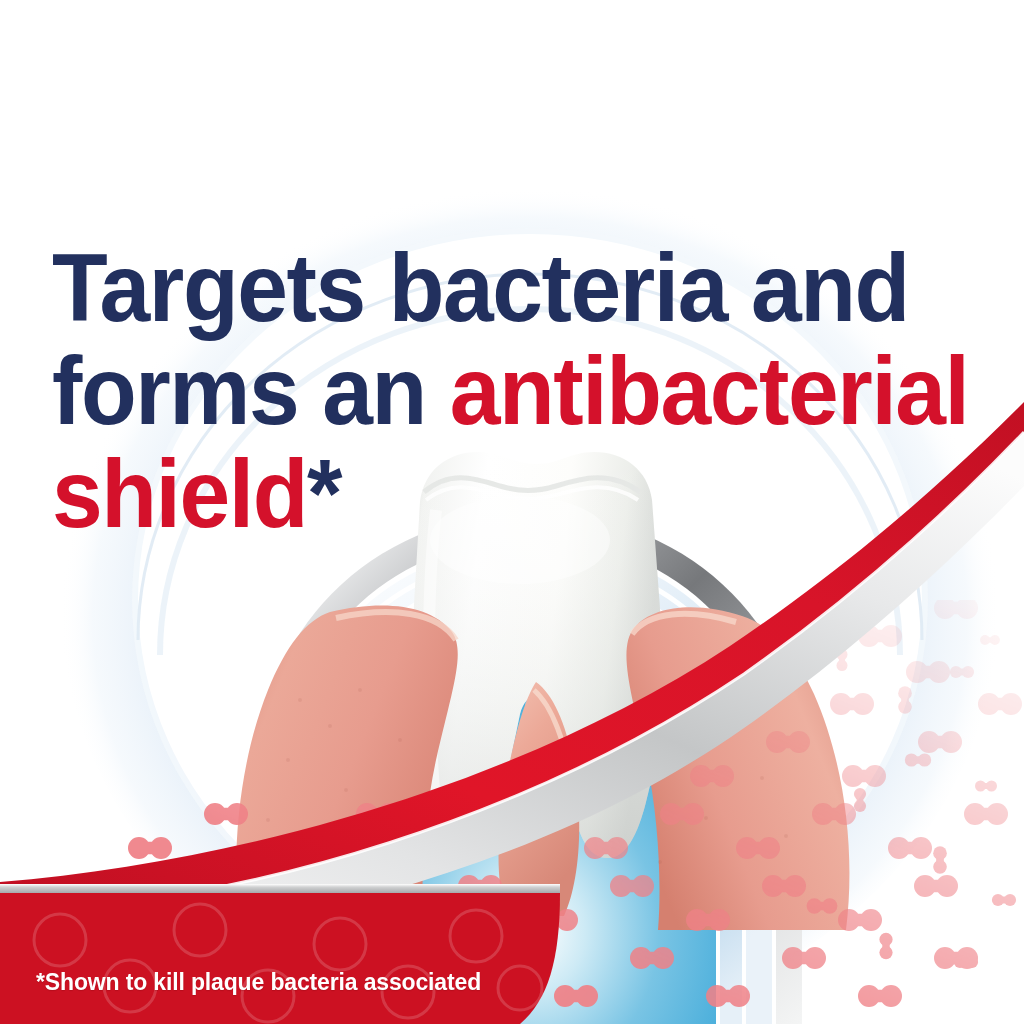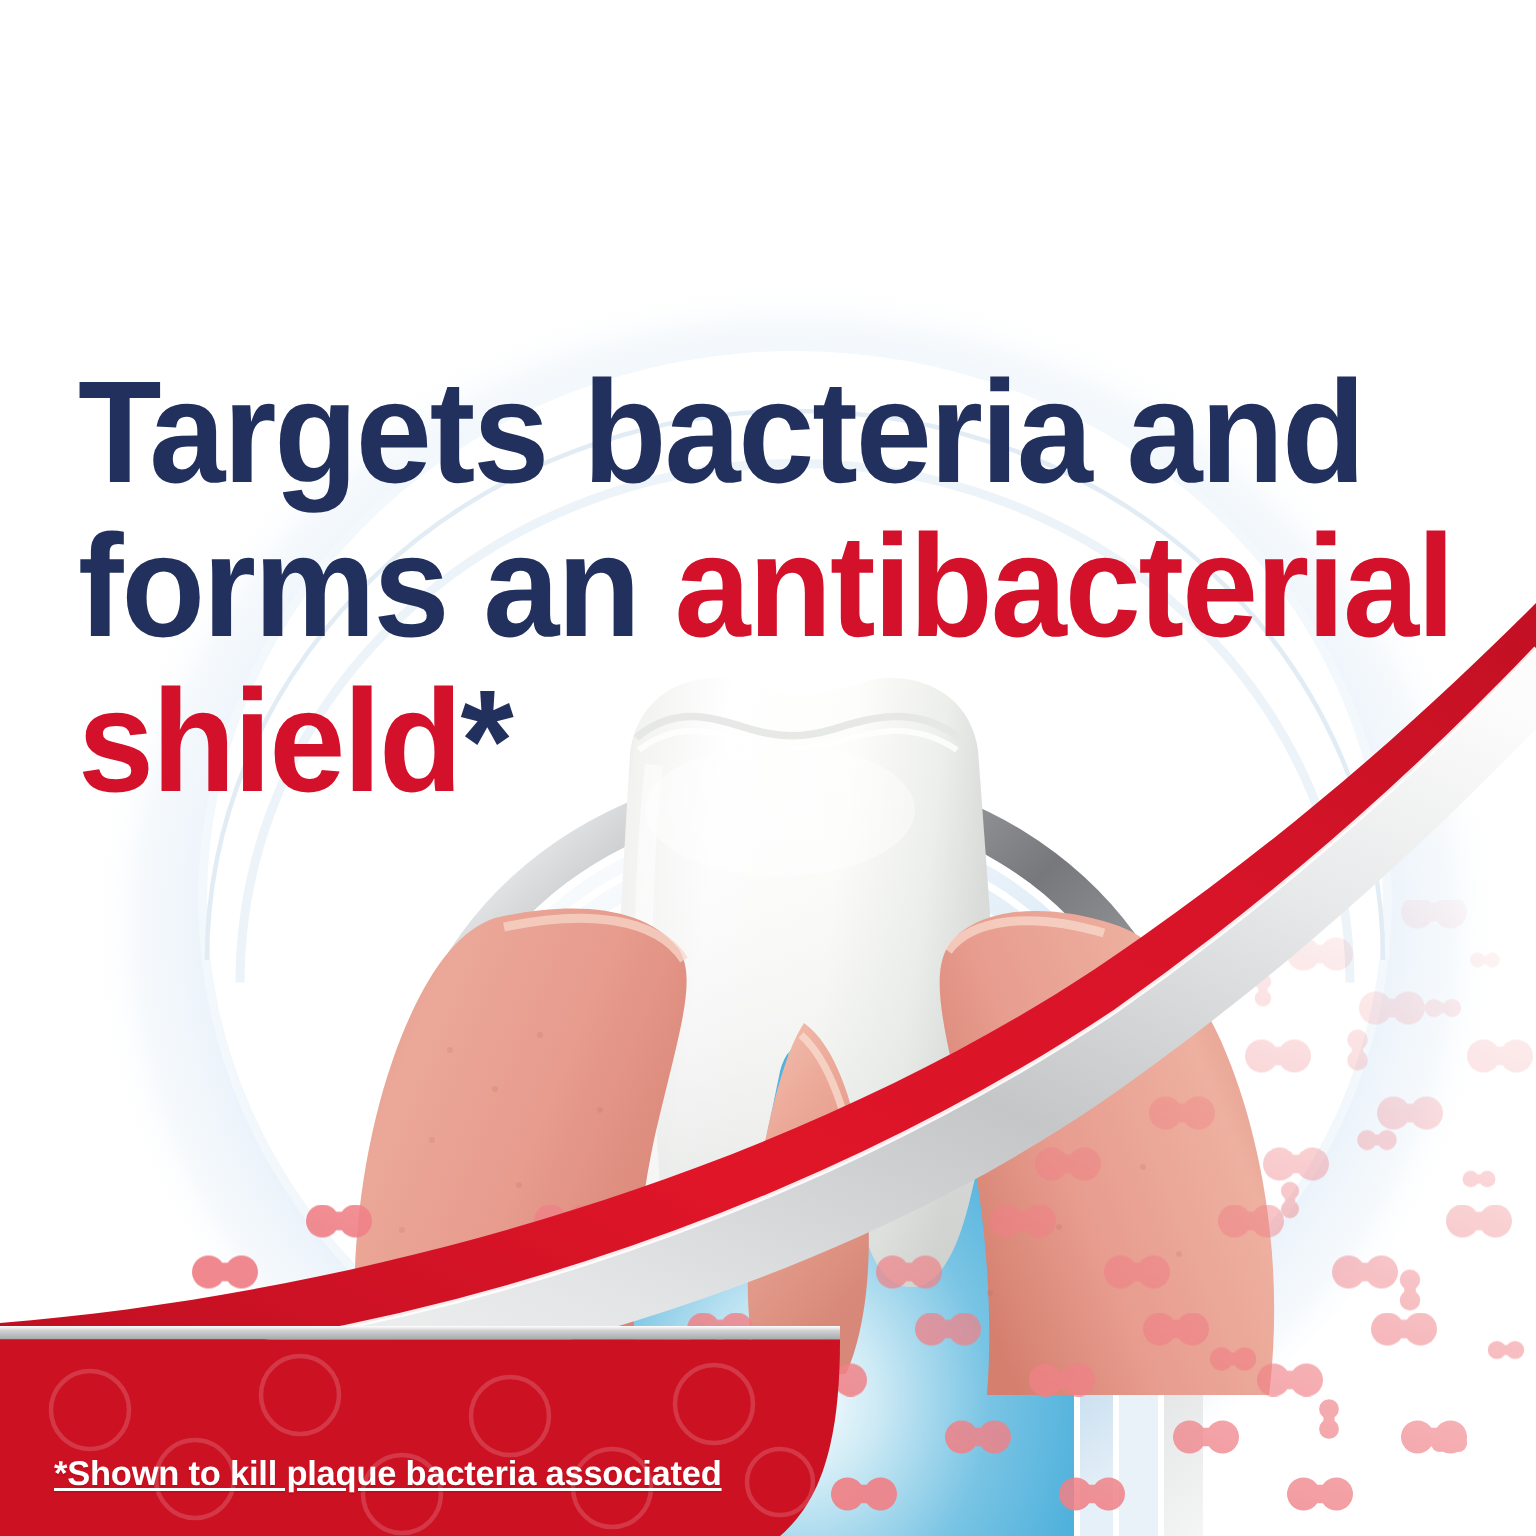--- a/index.html
+++ b/index.html
@@ -44,21 +44,21 @@
     top:905px;
     z-index:60;
     color:#ffffff;
     font-weight:700;
     font-size:23px;
     line-height:31px;
     letter-spacing:-0.15px;
     white-space:pre;
     text-shadow:0 1px 1px rgba(120,0,10,.25);
   }
-  .cap-line{display:block;text-decoration:underline;}
+  .cap-line{display:block;}
 </style>
 </head>
 <body>
 
 <div class="stage">
 
   <svg class="layer" viewBox="0 0 1024 1024" preserveAspectRatio="none" aria-hidden="true">
     <defs>
 
       <linearGradient id="gMetal" x1="0" y1="0" x2="1" y2="1">

